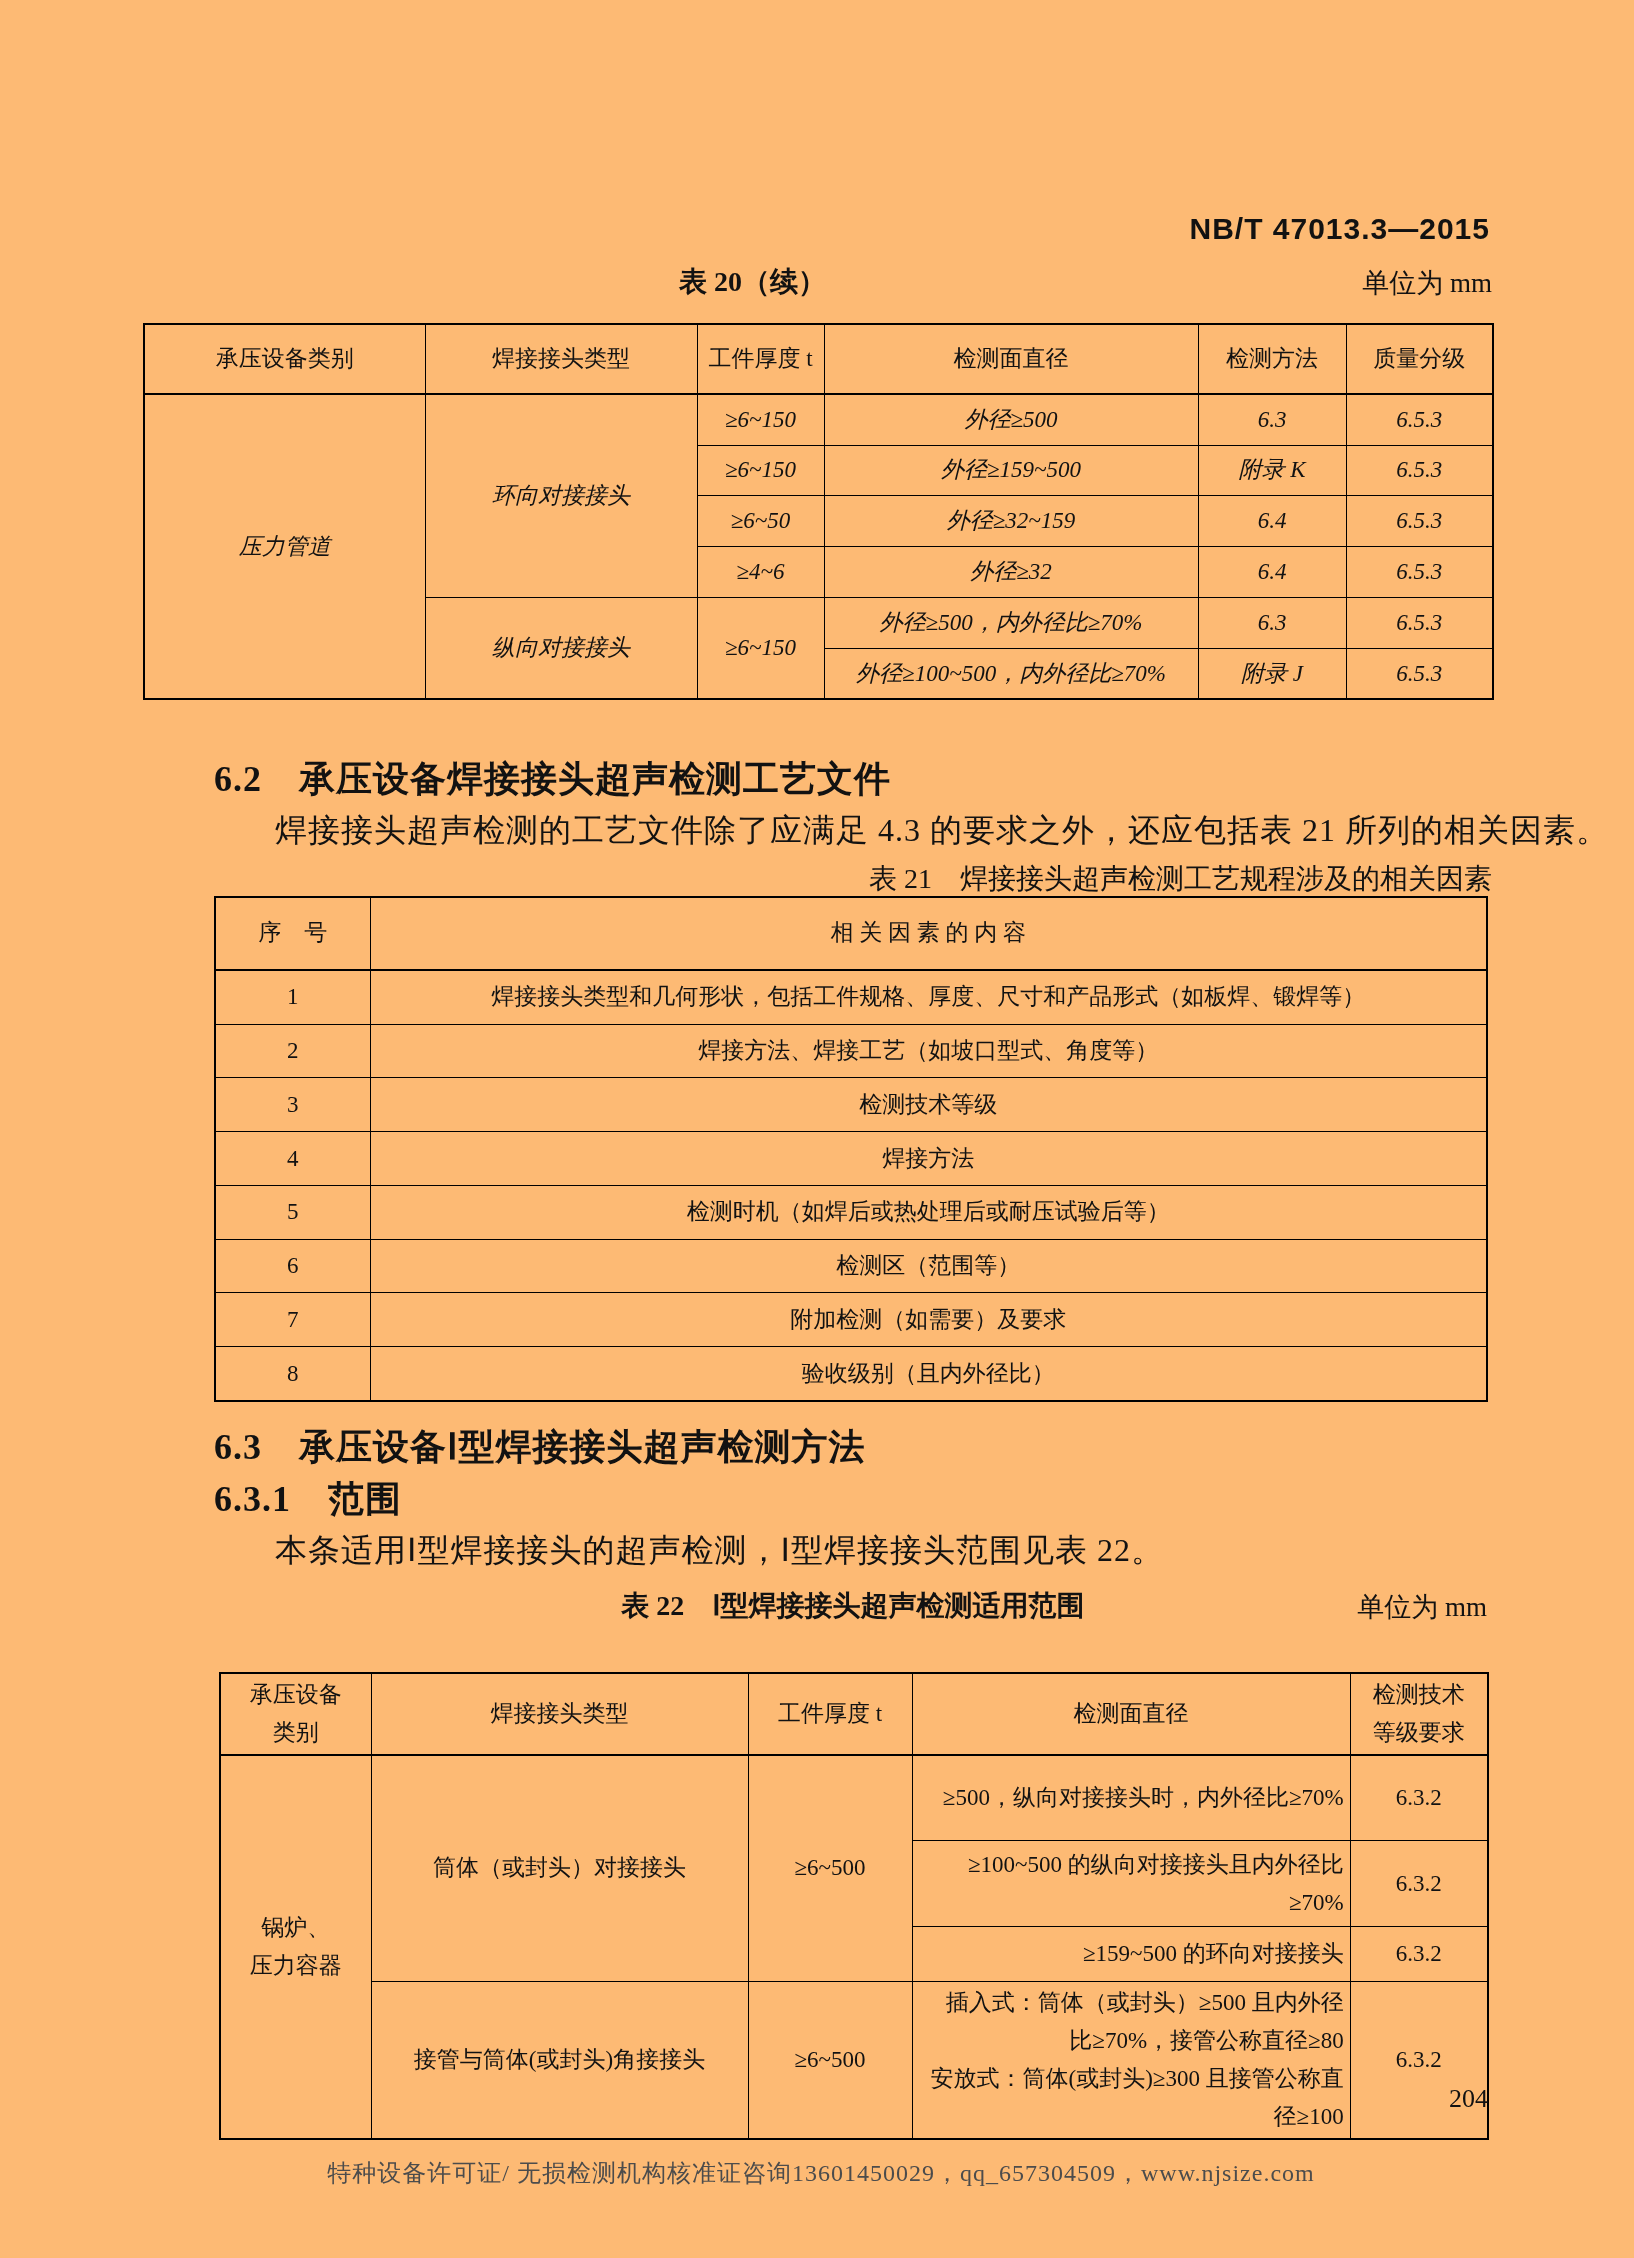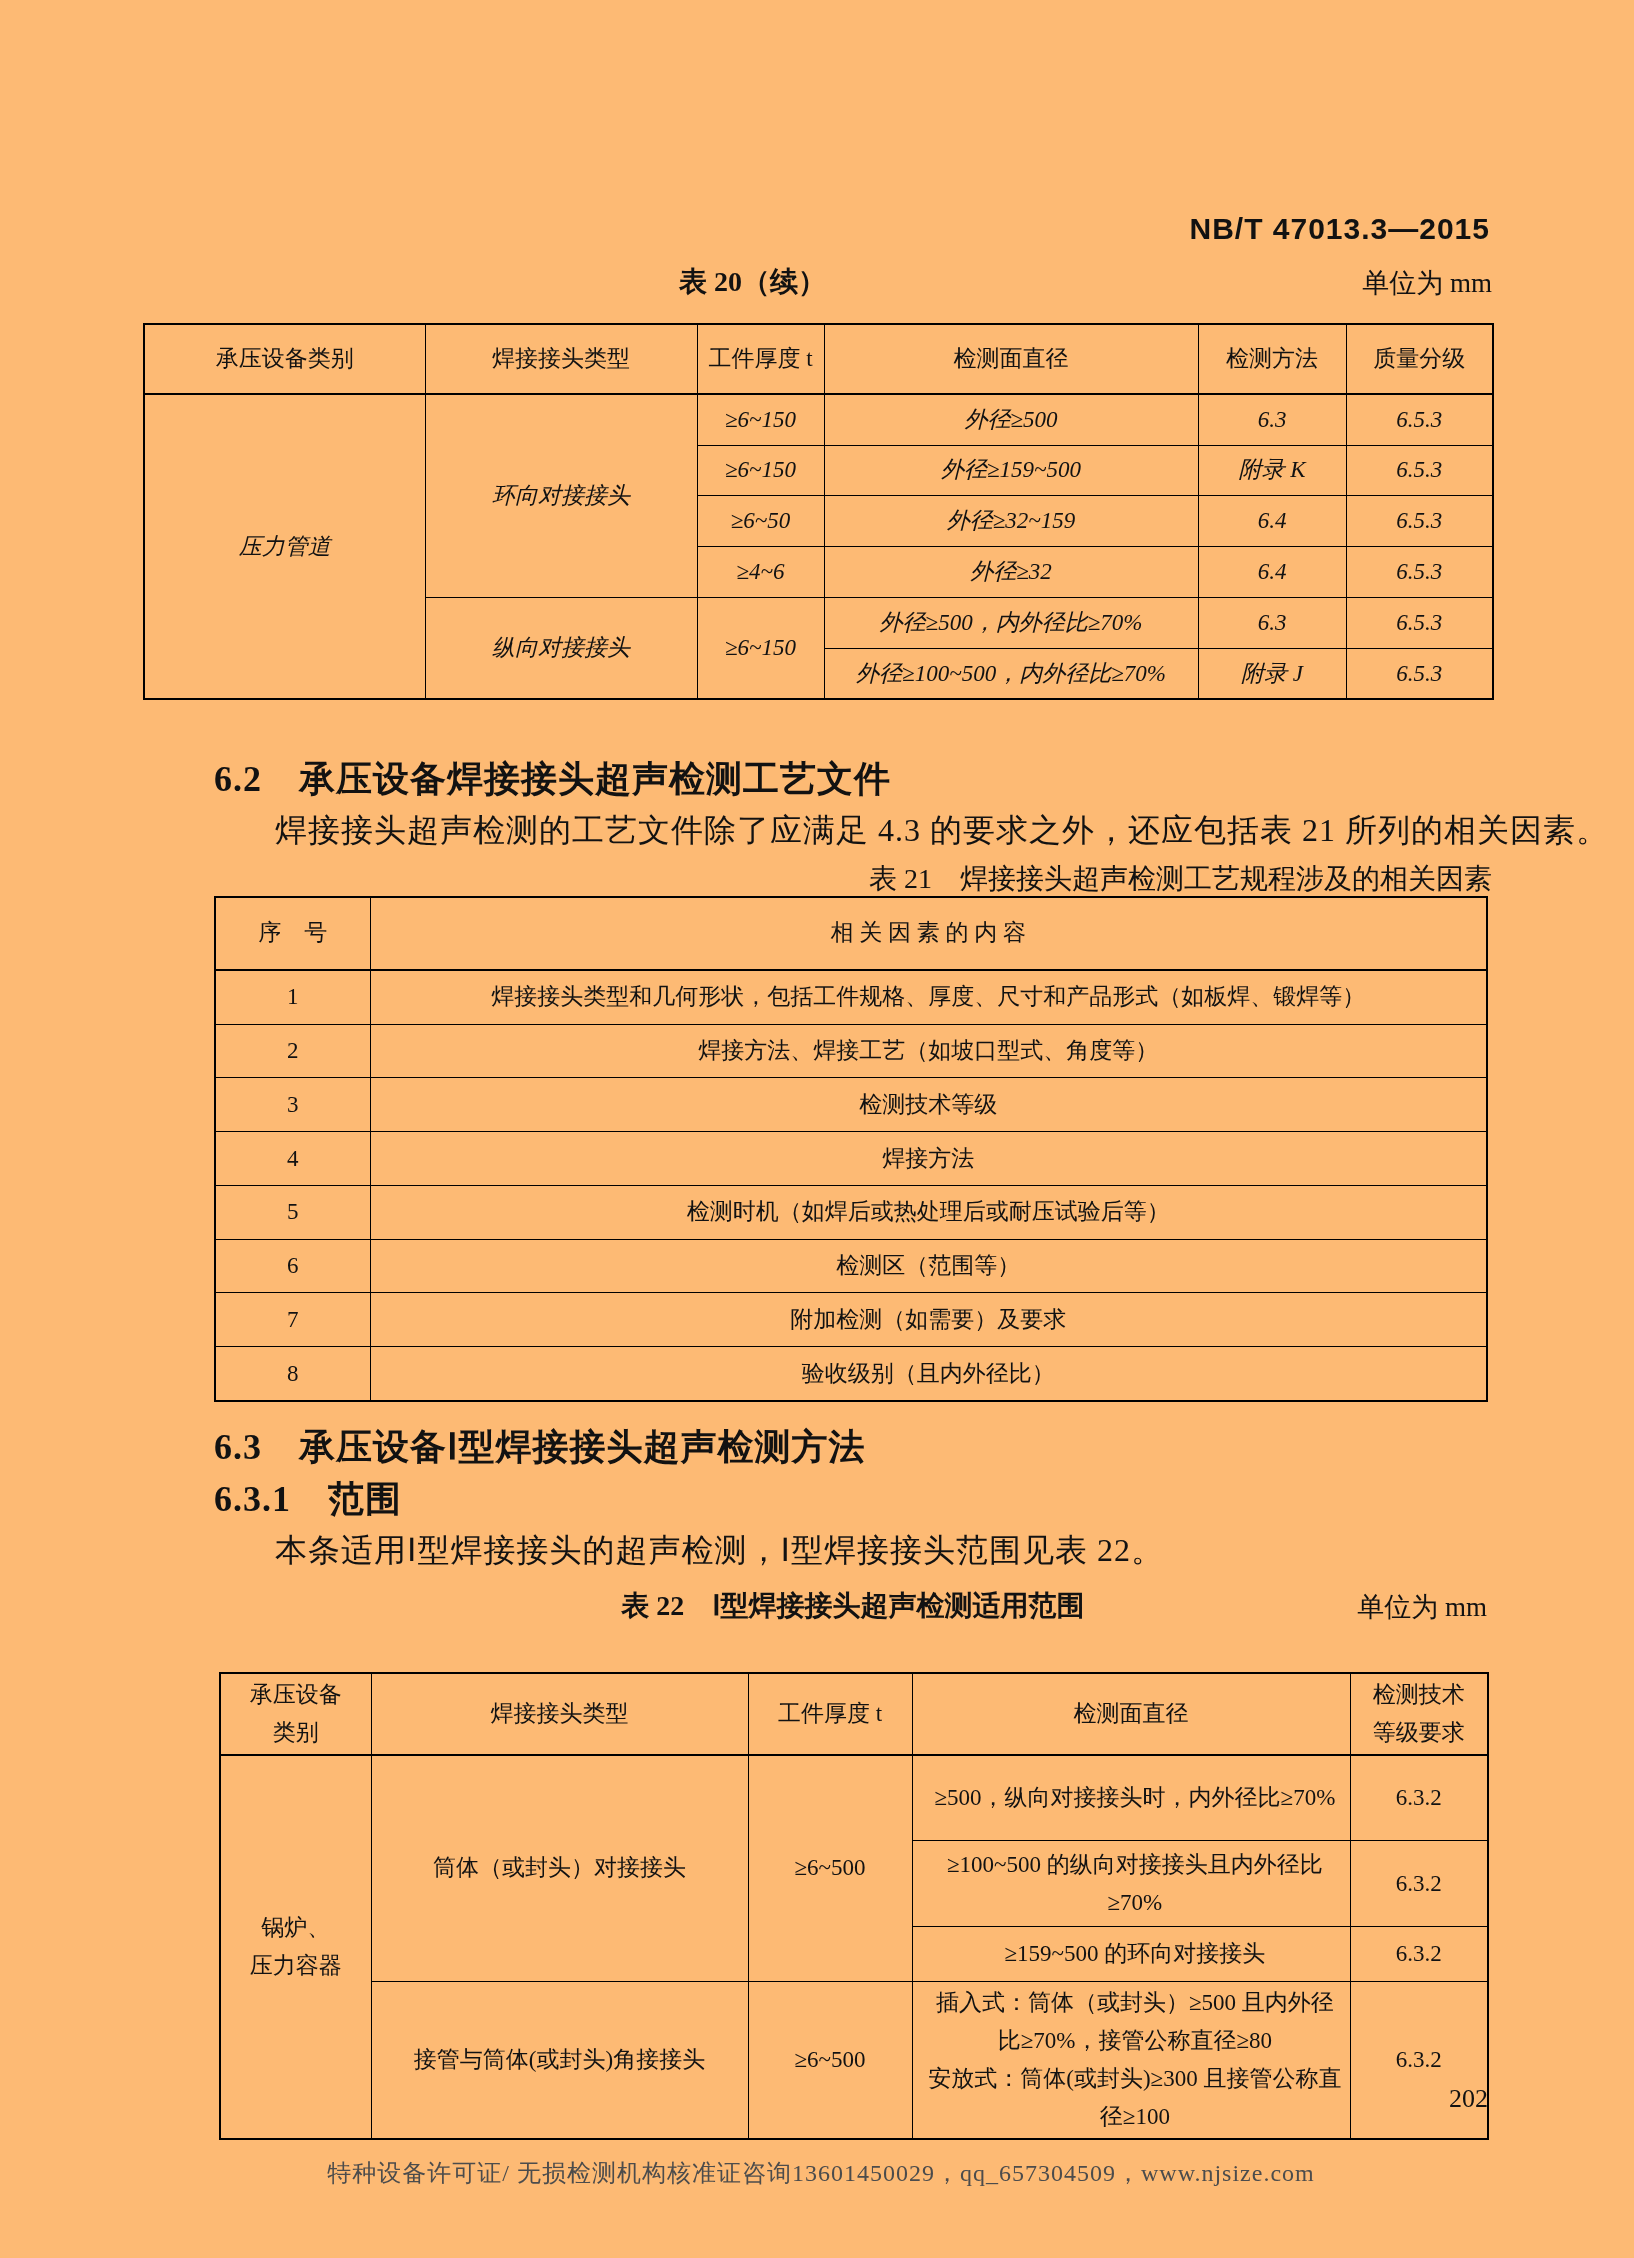--- a/index.html
+++ b/index.html
@@ -21,21 +21,21 @@
   thead th { border-bottom:2.9px solid #000; }
   #t20 { top:323px; left:143px; width:1349px; font-size:23px; }
   #t20 thead th { height:64px; }
   #t20 tbody td { height:46px;font-style:italic; }
   #t21 { top:896px; left:214px; width:1273px; }
   #t21 thead th { height:67px; }
   #t21 tbody td { height:49px; }
   #t22 { top:1672px; left:219px; width:1268px; }
   #t22 thead th { height:73px; }
   .pre { white-space:pre-line; }
-  .cell-left { text-align:center; padding-left:13.5px; padding-right:5.8px; }
+  .cell-left { text-align:right; padding-left:13.5px; padding-right:5.8px; }
   .h88 { height:81px; } .h56 { height:50px; } .h132 { height:124px; }
   .sec-h { font-size:36px; font-weight:bold; letter-spacing:1px; }
   .para { font-size:32px; letter-spacing:1px; }
   .t21cap { top:860px; left:143px; width:1349px; text-align:right; font-size:28px; font-weight:normal; }
   .pageno { top:2084px; right:147px; font-size:26px; }
   .wmark { top:2157px; left:290px; width:1062px; font-size:24px; color:#4c4c4c; letter-spacing:1px; text-align:center; }
 </style>
 </head>
 <body>
 
@@ -209,17 +209,17 @@
       <tr>
         <td>接管与筒体(或封头)角接接头</td>
         <td>≥6~500</td>
         <td class="cell-left pre h132">插入式：筒体（或封头）≥500 且内外径比≥70%，接管公称直径≥80
 安放式：筒体(或封头)≥300 且接管公称直径≥100</td>
         <td>6.3.2</td>
       </tr>
     </tbody>
   </table>
 
-  <div class="abs pageno">202</div>
+  <div class="abs pageno">204</div>
   <div class="abs wmark">特种设备许可证/ 无损检测机构核准证咨询13601450029，qq_657304509，www.njsize.com</div>
 
 </div>
 
 
 </body></html>

